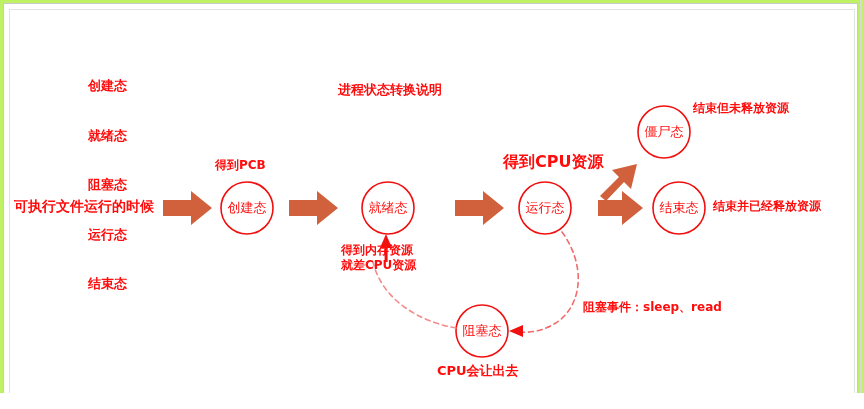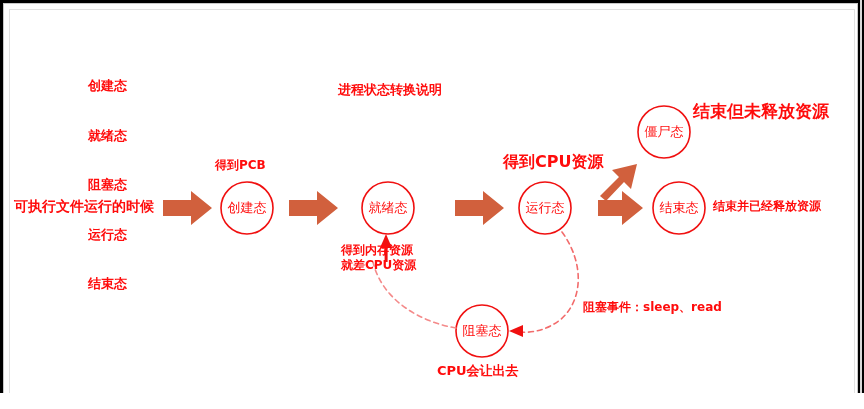--- a/index.html
+++ b/index.html
@@ -12,21 +12,21 @@
     width: 864px;
     height: 409px;
     font-family: "DejaVu Sans", "Liberation Sans", sans-serif;
     overflow: hidden;
   }
   #canvas {
     position: relative;
     width: 864px;
     height: 393px;
     box-sizing: border-box;
-    background: #000000;
+    background: #bef264;
     overflow: hidden;
   }
   
   .frame-outer {
     position: absolute;
     left: 3px; top: 3px;
     width: 855px; height: 400px;
     box-sizing: border-box;
     border: 1px solid #c9c9c9;
     background: #ffffff;
@@ -93,21 +93,21 @@
     white-space: nowrap;
     transform: translate(-50%, -50%);
     pointer-events: none;
   }
 
   
   #lbl-exec       { left: 14px;  top: 198px;  font-size: 14px; }
   #lbl-pcb        { left: 215px; top: 158px;  font-size: 12px; }
   #lbl-mem        { left: 341px; top: 243px;  font-size: 12px; line-height: 15px; }
   #lbl-cpu        { left: 503px; top: 152px;  font-size: 16px; }
-  #lbl-zombie-d   { left: 693px; top: 101px;  font-size: 17px; }
+  #lbl-zombie-d   { left: 693px; top: 101px;  font-size: 12px; }
   #lbl-end-d      { left: 713px; top: 199px;  font-size: 12px; }
   #lbl-block-evt  { left: 583px; top: 300px;  font-size: 12px; }
   #lbl-block-cap  { left: 437px; top: 363px;  font-size: 13px; }
 </style>
 </head>
 <body>
 
 <div id="canvas">
 
   <div class="frame-shadow"></div>

